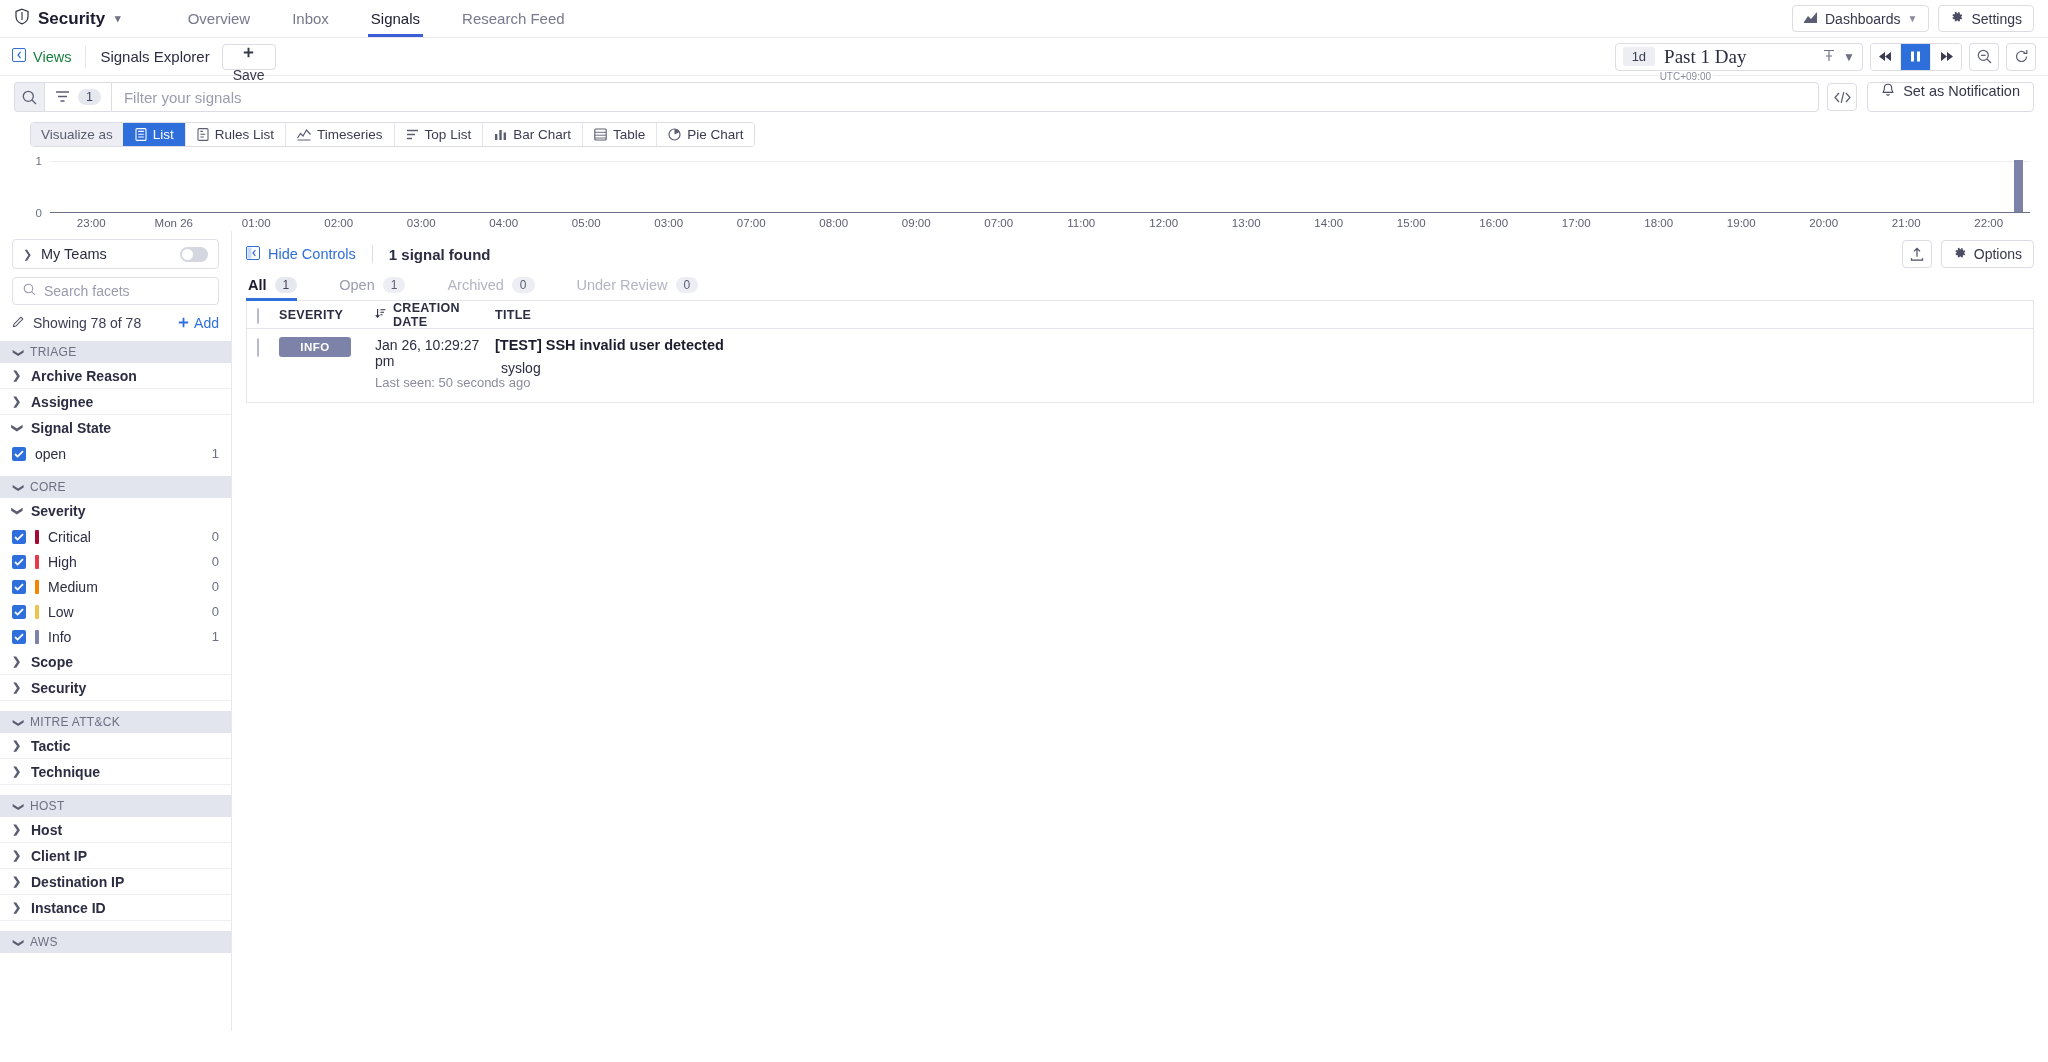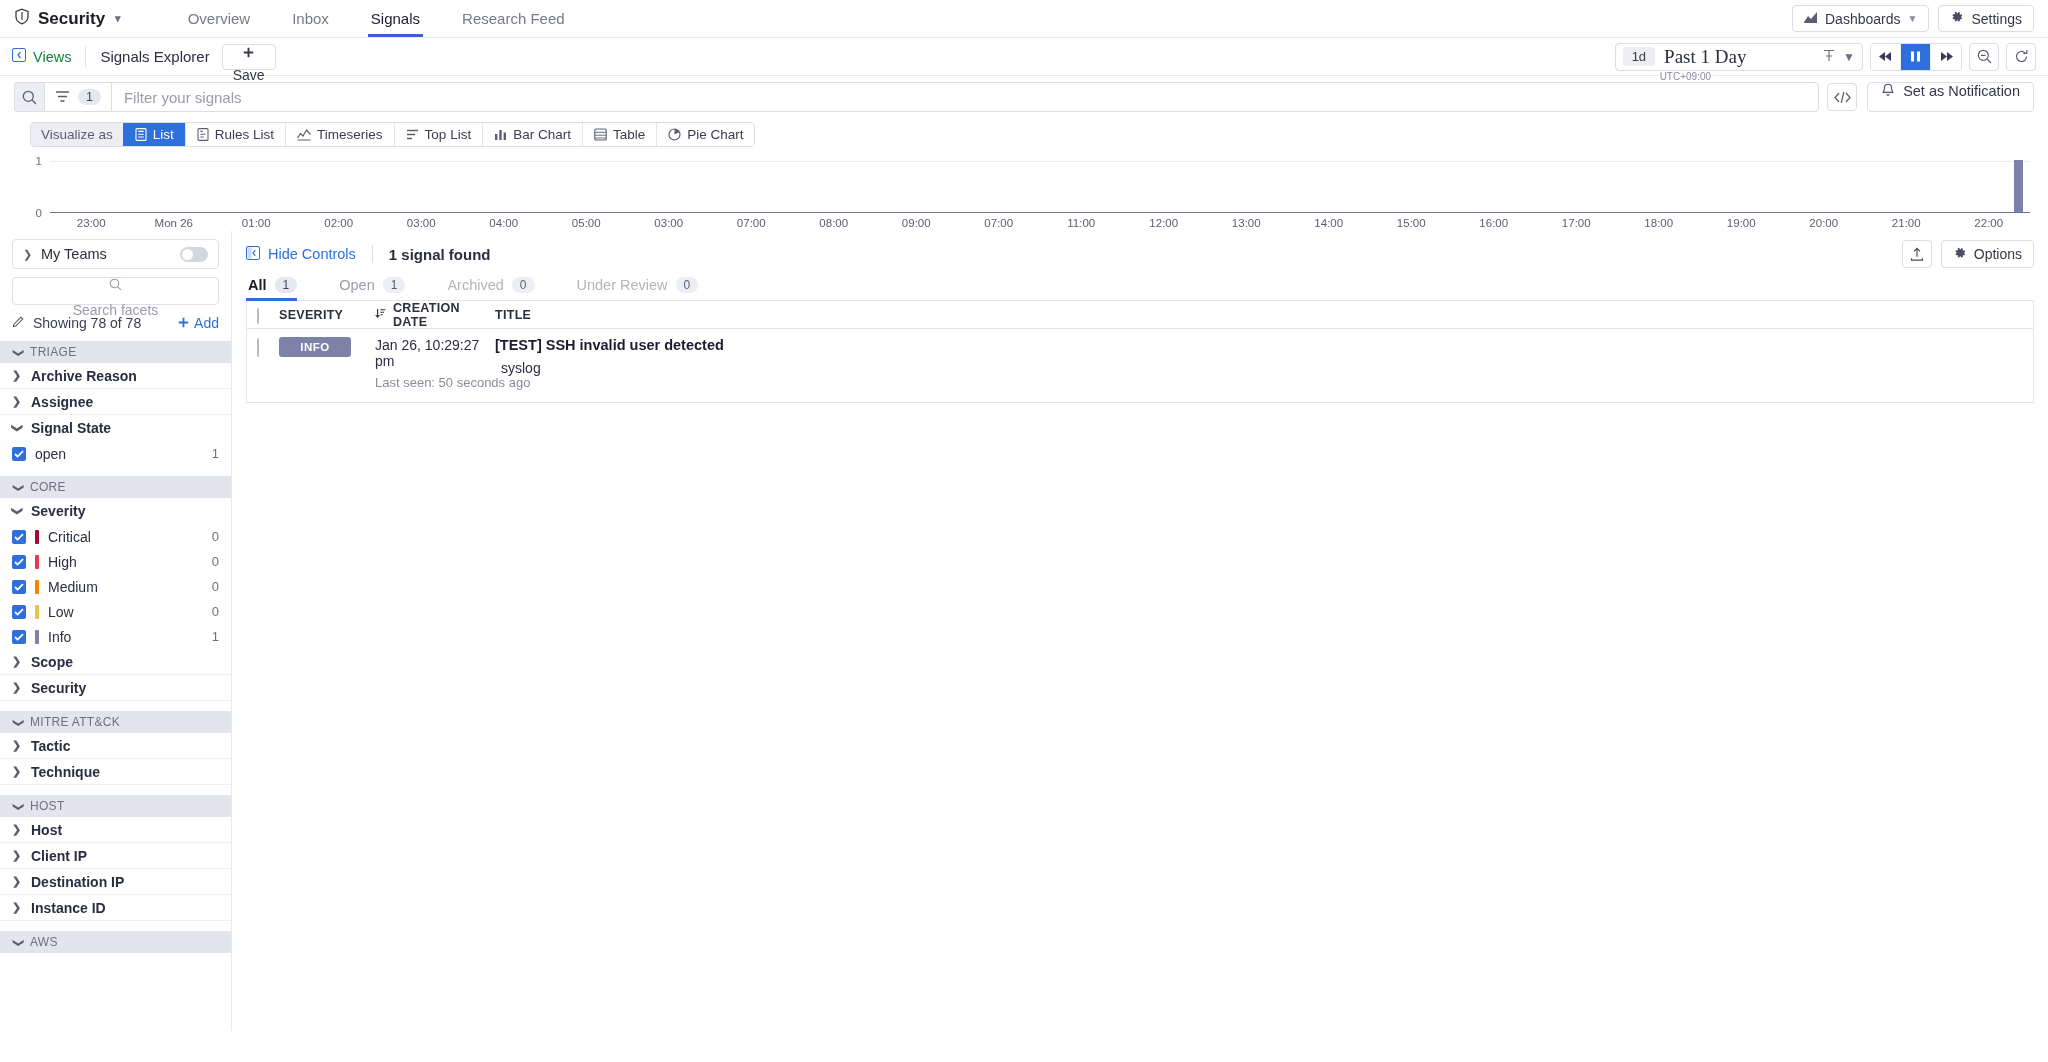--- a/index.html
+++ b/index.html
@@ -118,21 +118,21 @@
   .facets { width: 232px; border-right: 1px solid #e8e8ed; padding: 8px 0 0 0; overflow: hidden; position: relative; }
   .facet-pad { padding: 0 12px; }
   .myteams {
     height: 30px; border: 1px solid #e0e0e8; border-radius: 4px; display: flex; align-items: center;
     padding: 0 10px; gap: 8px; cursor: pointer; font-size: 14.5px; color: #2b2d42;
   }
   .toggle { margin-left: auto; width: 28px; height: 15px; border-radius: 8px; background: #d4d6e0; position: relative; }
   .toggle::after { content: ""; position: absolute; left: 2px; top: 2px; width: 11px; height: 11px; border-radius: 50%; background: #fff; }
   .facet-search {
     margin-top: 8px; height: 28px; border: 1px solid #e0e0e8; border-radius: 4px; display: flex;
-    align-items: center; gap: 8px; padding: 0 10px; color: #9a9cae; font-size: 14px; flex-direction: column;
+    align-items: center; gap: 8px; padding: 0 10px; color: #9a9cae; font-size: 14px;
   }
   .showing-row { margin-top: 10px; display: flex; align-items: flex-end; gap: 8px; font-size: 14px; color: #3a3c52; }
   .add-link { margin-left: auto; display: flex; align-items: center; gap: 5px; color: #2f6fdb; cursor: pointer; }
   .facet-group-hdr {
     margin-top: 10px; background: #e2e4ee; height: 22px; display: flex; align-items: center;
     gap: 8px; padding: 0 12px; font-size: 12px; color: #6c7080; letter-spacing: .3px; cursor: pointer;
   }
   .facet-item {
     height: 26px; display: flex; align-items: center; gap: 9px; padding: 0 12px;
     font-size: 14px; font-weight: 700; color: #2b2d42; border-bottom: 1px solid #f0f0f4; cursor: pointer;

